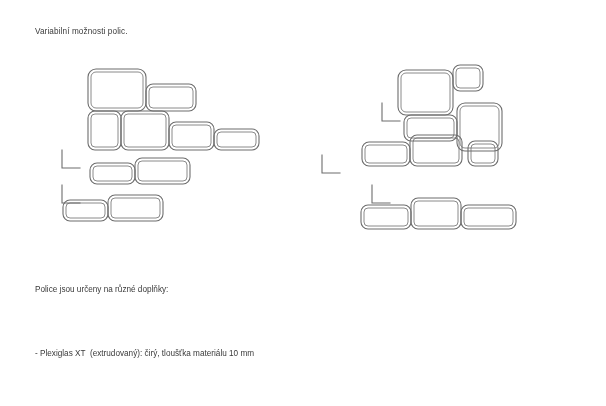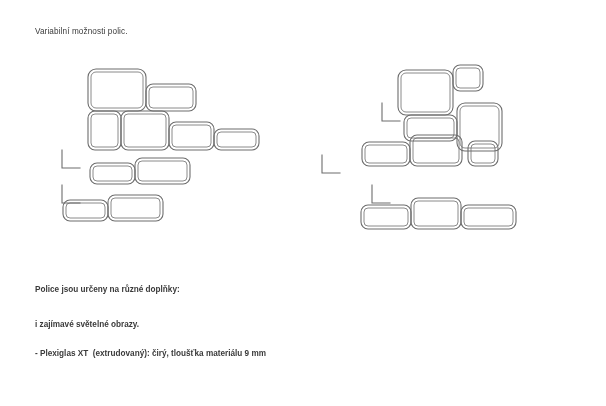--- a/index.html
+++ b/index.html
@@ -42,21 +42,21 @@
   .body-text {
     position: absolute;
     left: 35px;
     font-size: 8.2px;
     line-height: 11.6px;
     color: #3a3a3a;
     white-space: pre;
   }
   #para-1 { top: 261px; }
   #para-2 { top: 325px; }
-  .para-line { display: block; font-weight: bold; }
+  .para-line { display: block; }
 </style>
 </head>
 <body>
 
 <div id="page">
 
   <div class="caption-top">Variabilní možnosti polic.</div>
 
   <svg id="diagram" viewBox="0 0 606 215" width="606" height="215">
     <g id="svg-left-group">
@@ -145,22 +145,21 @@
           <rect x="464" y="163" width="49" height="18" rx="4" ry="4" fill="none" stroke="#6d6d6d" stroke-width="0.8"></rect>
         </g>
         <path d="M 382 58 L 382 76 L 400 76" fill="none" stroke="#6d6d6d" stroke-width="1.1" stroke-linecap="square"></path>
         <path d="M 322 110 L 322 128 L 340 128" fill="none" stroke="#6d6d6d" stroke-width="1.1" stroke-linecap="square"></path>
         <path d="M 372 140 L 372 158 L 390 158" fill="none" stroke="#6d6d6d" stroke-width="1.1" stroke-linecap="square"></path>
       </g>
   </svg>
 
   <div class="body-text" id="para-1">
     <span class="para-line">Police jsou určeny na různé doplňky:</span>
-    <span class="para-line">i zajímavé světelné obrazy.</span>
   </div>
 
   <div class="body-text" id="para-2">
-    <span class="para-line">- Plexiglas XT  (extrudovaný): čirý, tloušťka materiálu 9 mm</span>
+    <span class="para-line">- Plexiglas XT  (extrudovaný): čirý, tloušťka materiálu 10 mm</span>
     
     
   </div>
 
 </div>
 
 </body></html>

